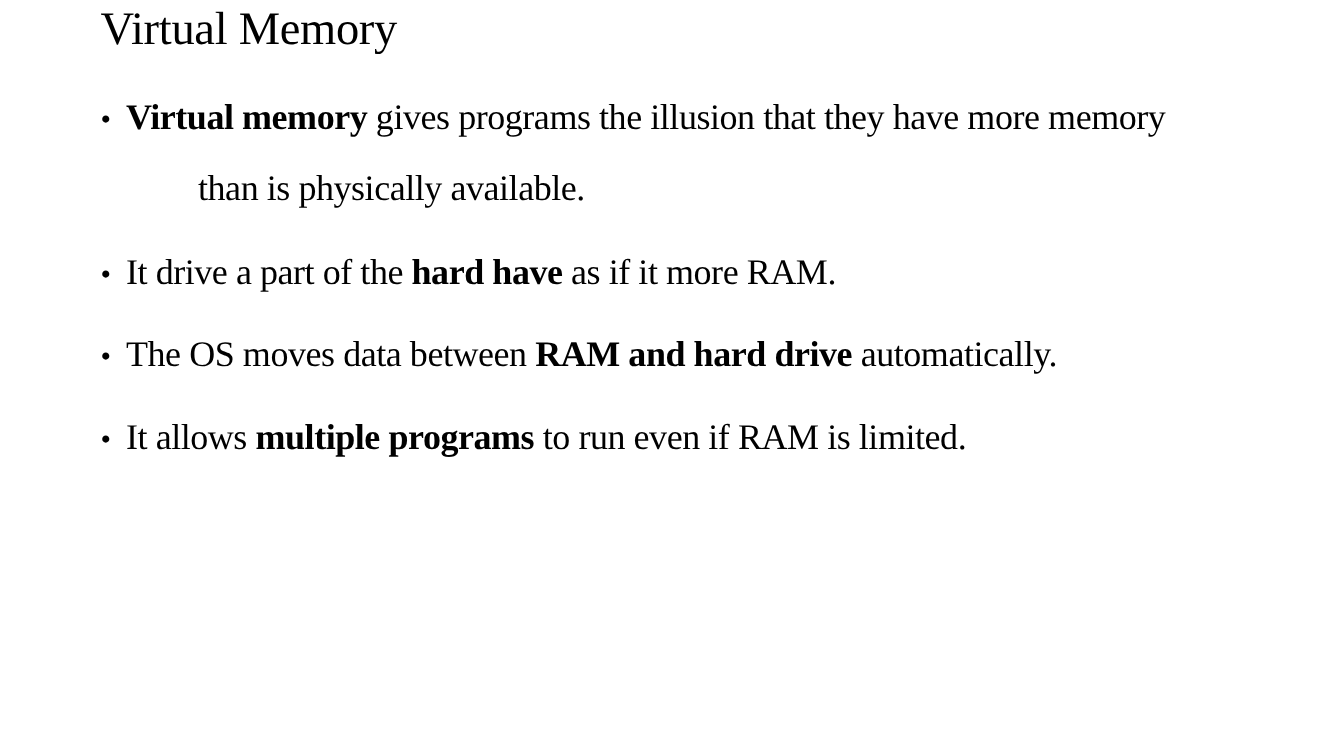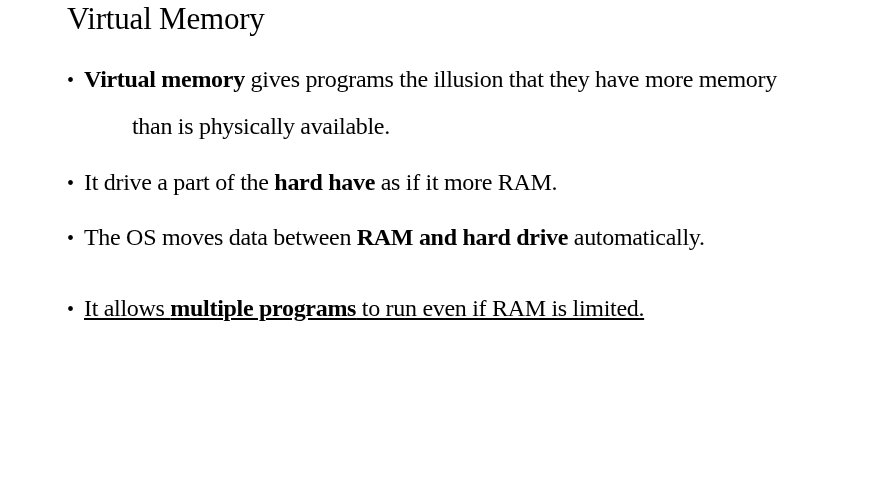--- a/index.html
+++ b/index.html
@@ -31,16 +31,16 @@
   </div>
 
   <div class="bullet" style="top:170px;">
     <span class="dot">•</span><span>It drive a part of the </span><b>hard have</b><span> as if it more RAM.</span>
   </div>
 
   <div class="bullet" style="top:225px;">
     <span class="dot">•</span><span>The OS moves data between </span><b>RAM and hard drive</b><span> automatically.</span>
   </div>
 
-  <div class="bullet" style="top:296px;text-decoration:underline;">
+  <div class="bullet" style="top:280px;">
     <span class="dot">•</span><span>It allows </span><b>multiple programs</b><span> to run even if RAM is limited.</span>
   </div>
 </div>
 
 </body></html>

